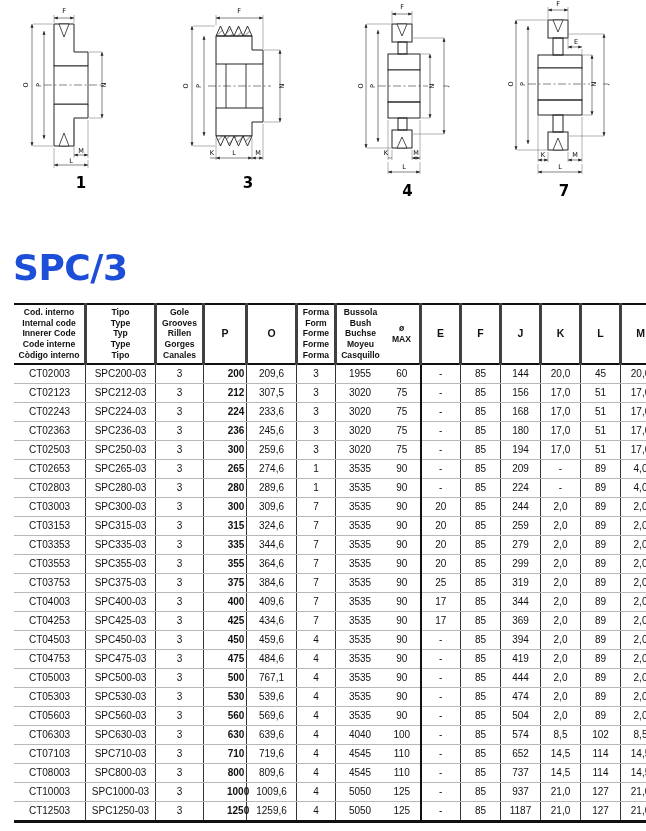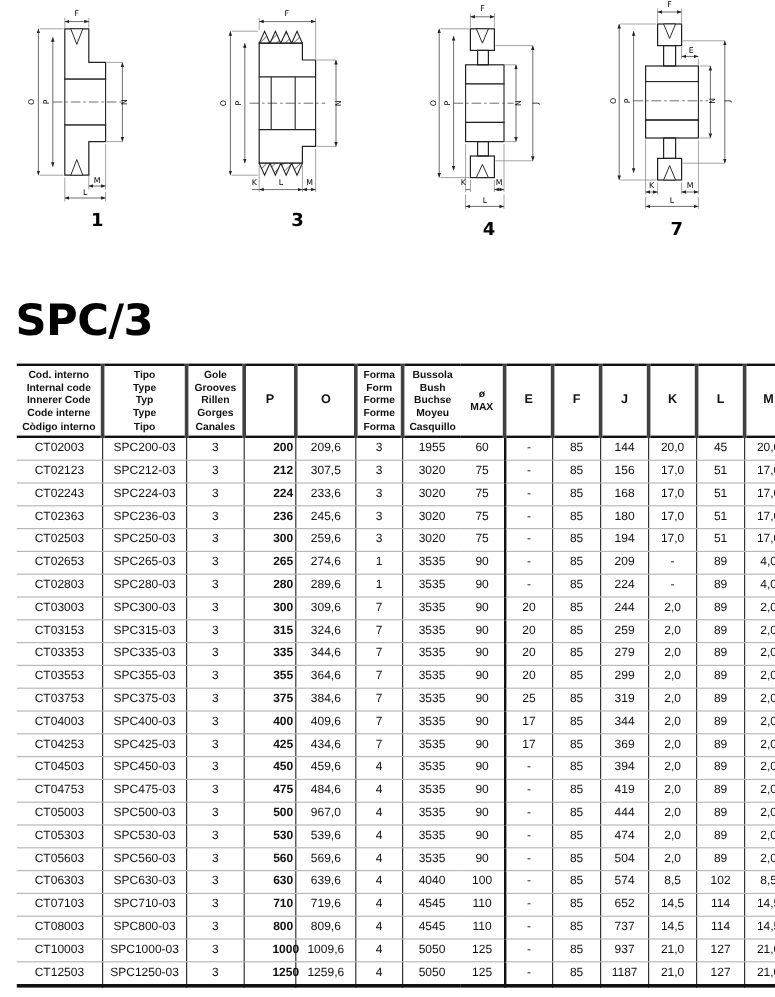--- a/index.html
+++ b/index.html
@@ -12,21 +12,21 @@
   .geo{fill:none;stroke:#222;stroke-width:1;}
   .edge{stroke:#222;stroke-width:0.9;}
   .bore{fill:#fff;stroke:#222;stroke-width:0.9;}
   .notch{fill:#fff;stroke:#222;stroke-width:0.8;}
   .dim{stroke:#333;stroke-width:0.6;fill:none;}
   .ext{stroke:#555;stroke-width:0.45;}
   .cl{stroke:#333;stroke-width:0.6;stroke-dasharray:8 2.5 2 2.5;}
   .fig text{font-family:"DejaVu Sans",sans-serif;font-size:6.5px;fill:#000;}
   
   .title{position:absolute;left:13px;top:247px;font-family:"DejaVu Sans",sans-serif;
-         font-weight:bold;font-size:36px;letter-spacing:-0.5px;color:#000000;}
+         font-weight:bold;font-size:36px;letter-spacing:-0.5px;color:#1d4ed8;}
   
   #spc-table{position:absolute;left:14px;top:303px;width:618px;table-layout:fixed;
              border-collapse:collapse;border-top:2px solid #111;border-bottom:3px solid #111;}
   #spc-table th{font-weight:bold;font-size:8.6px;line-height:1.25;text-align:center;
                 vertical-align:middle;white-space:pre-line;padding:2px 1px;
                 border-right:3px solid #404040;border-bottom:2.2px solid #111;}
   #spc-table th.single{font-size:10.5px;}
   #spc-table td{font-size:10px;text-align:center;vertical-align:middle;height:18px;
                 padding:0 1px;border-right:1px solid #333;border-bottom:1px solid #b8b8b8;}
   #spc-table tbody tr:last-child td{border-bottom:none;}
@@ -561,21 +561,21 @@
           <td class="c11">2,0</td>
           <td class="c12">89</td>
           <td class="c13">2,0</td>
           <td class="c14">175</td>
         </tr>
         <tr>
           <td class="c0">CT05003</td>
           <td class="c1">SPC500-03</td>
           <td class="c2">3</td>
           <td class="c3">500</td>
-          <td class="c4">967,0</td>
+          <td class="c4">767,1</td>
           <td class="c5">4</td>
           <td class="c6">3535</td>
           <td class="c7">90</td>
           <td class="c8">-</td>
           <td class="c9">85</td>
           <td class="c10">444</td>
           <td class="c11">2,0</td>
           <td class="c12">89</td>
           <td class="c13">2,0</td>
           <td class="c14">175</td>

